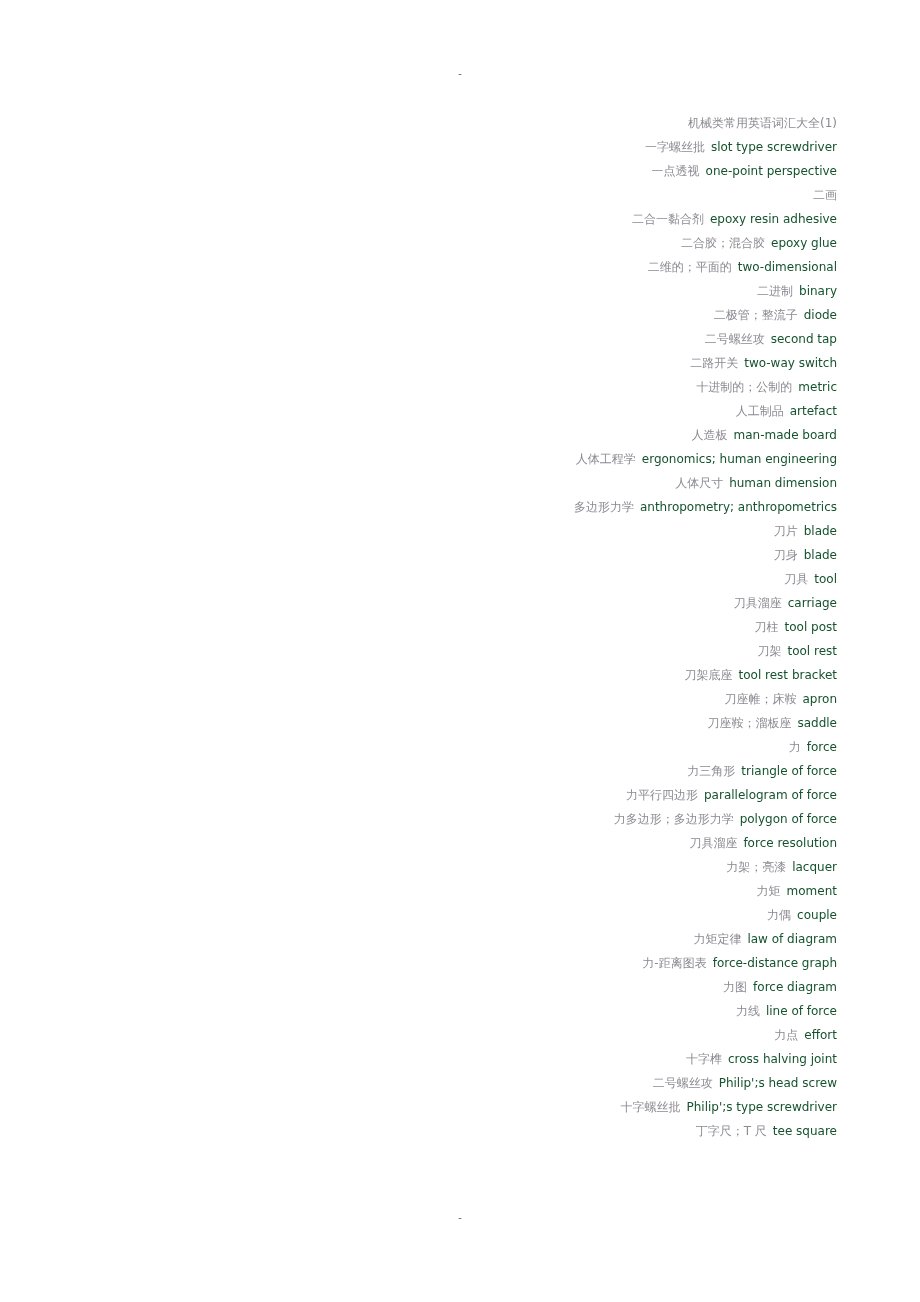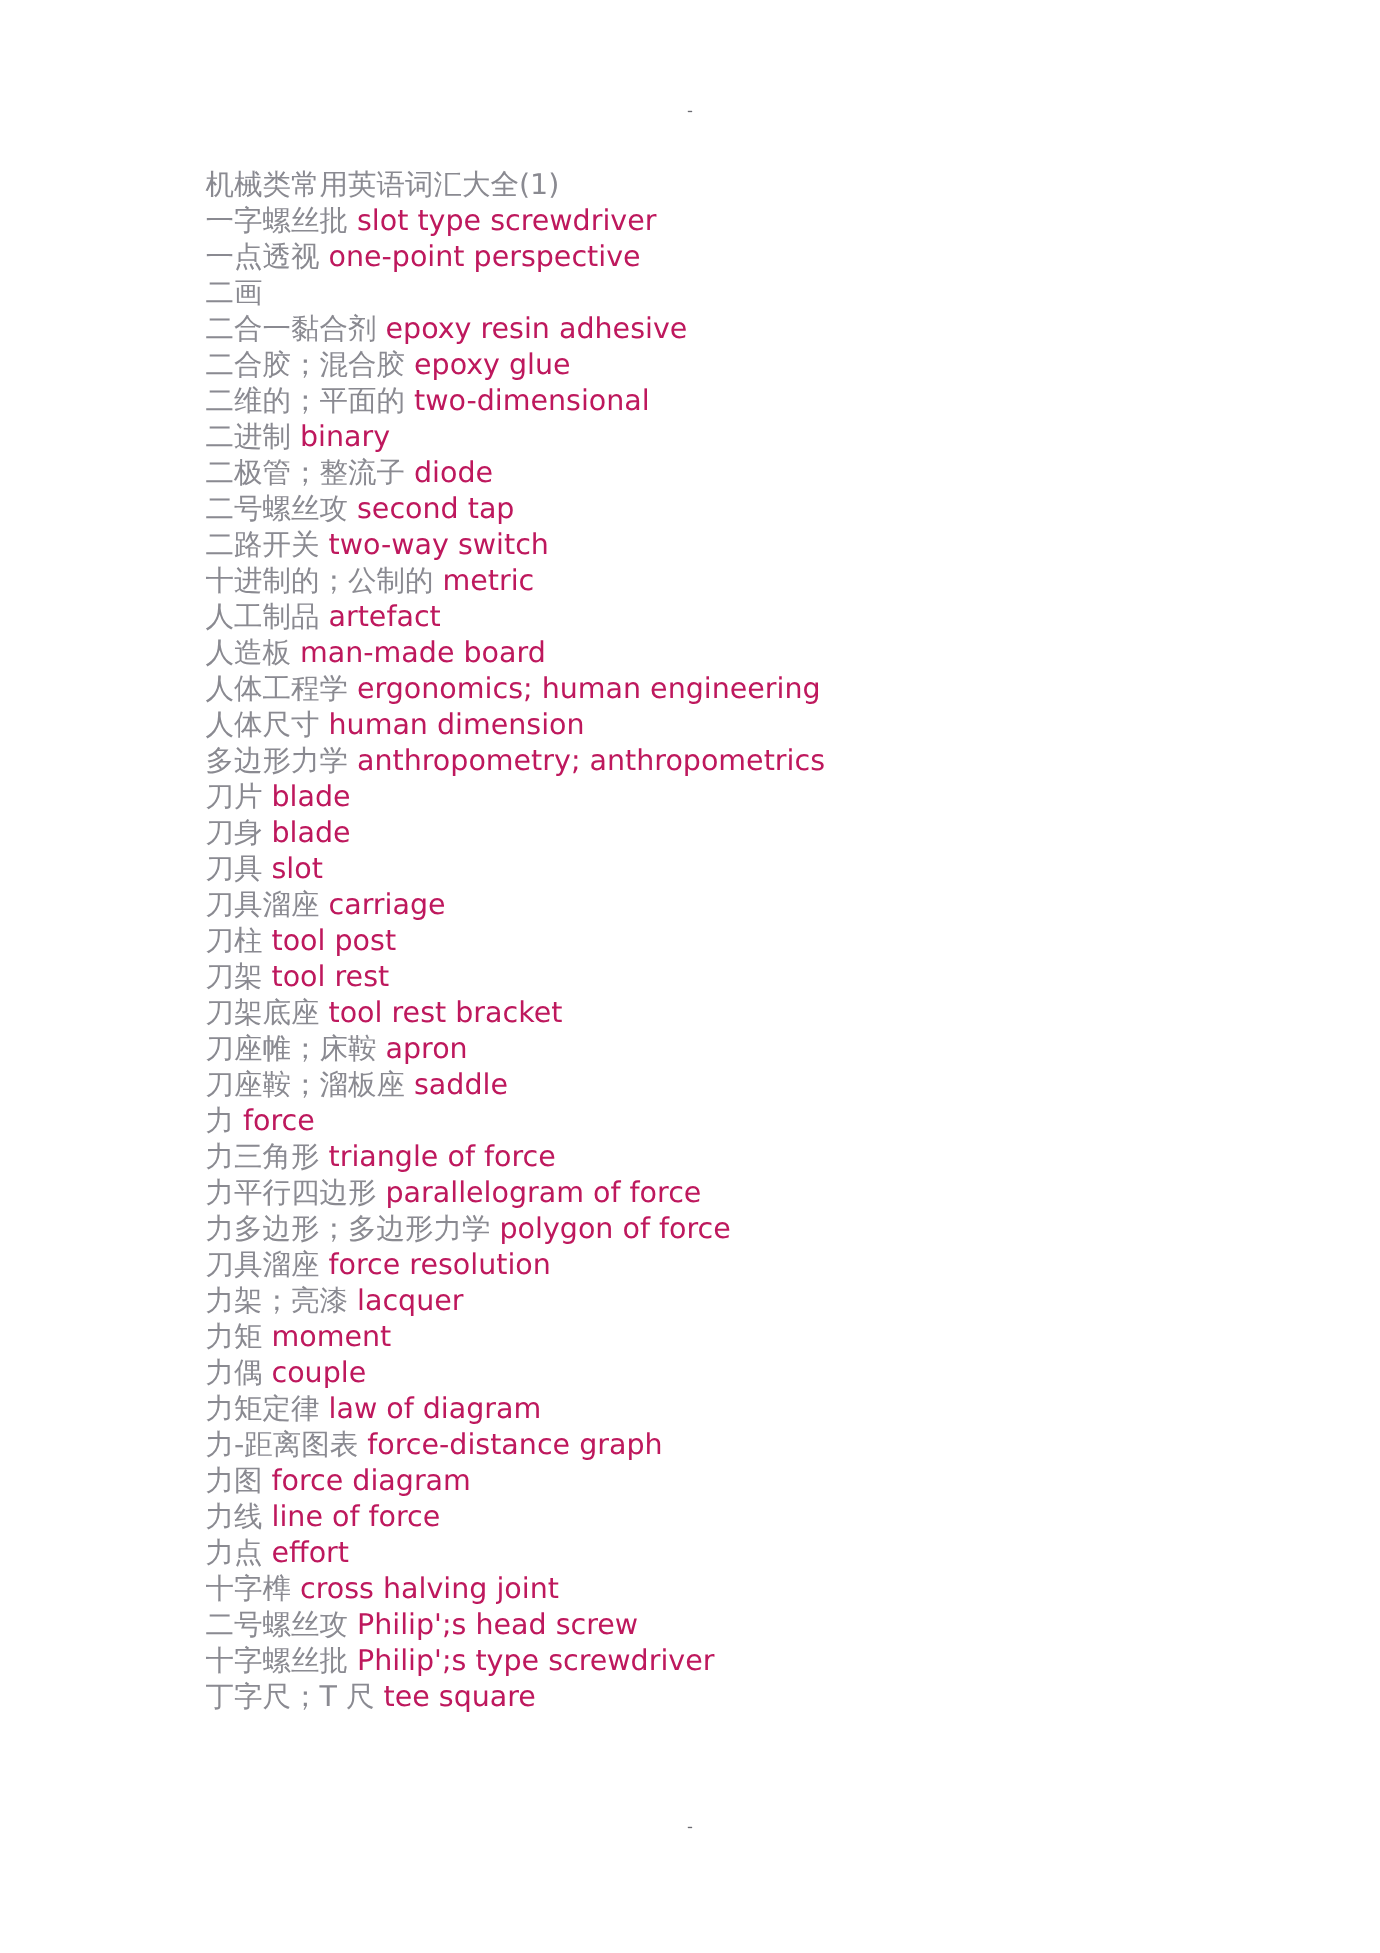--- a/index.html
+++ b/index.html
@@ -39,32 +39,33 @@
   .page-mark.footer { top: 1212px; }
 
   .doc-body {
     position: absolute;
     left: 137px;
     top: 111px;
     width: 700px;
   }
 
   .entry {
-    font-size: 19px;
+    font-size: 12px;
     line-height: 24px;
     height: 24px;
     color: #8c8c93;
     white-space: nowrap;
     font-weight: 400;
+    text-align: right;
   }
   .entry .zh {
     color: #8a8a91;
   }
   .entry .en {
-    color: #be185d;
+    color: #14532d;
     padding-left: 6px;
   }
   .entry.heading-line .zh {
     color: #8a8a91;
   }
   .entry.section .zh {
     color: #8a8a91;
   }
 </style>
 </head>
@@ -87,21 +88,21 @@
       <div class="entry"><span class="zh">二号螺丝攻</span><span class="en">second tap</span></div>
       <div class="entry"><span class="zh">二路开关</span><span class="en">two-way switch</span></div>
       <div class="entry"><span class="zh">十进制的；公制的</span><span class="en">metric</span></div>
       <div class="entry"><span class="zh">人工制品</span><span class="en">artefact</span></div>
       <div class="entry"><span class="zh">人造板</span><span class="en">man-made board</span></div>
       <div class="entry"><span class="zh">人体工程学</span><span class="en">ergonomics; human engineering</span></div>
       <div class="entry"><span class="zh">人体尺寸</span><span class="en">human dimension</span></div>
       <div class="entry"><span class="zh">多边形力学</span><span class="en">anthropometry; anthropometrics</span></div>
       <div class="entry"><span class="zh">刀片</span><span class="en">blade</span></div>
       <div class="entry"><span class="zh">刀身</span><span class="en">blade</span></div>
-      <div class="entry"><span class="zh">刀具</span><span class="en">slot</span></div>
+      <div class="entry"><span class="zh">刀具</span><span class="en">tool</span></div>
       <div class="entry"><span class="zh">刀具溜座</span><span class="en">carriage</span></div>
       <div class="entry"><span class="zh">刀柱</span><span class="en">tool post</span></div>
       <div class="entry"><span class="zh">刀架</span><span class="en">tool rest</span></div>
       <div class="entry"><span class="zh">刀架底座</span><span class="en">tool rest bracket</span></div>
       <div class="entry"><span class="zh">刀座帷；床鞍</span><span class="en">apron</span></div>
       <div class="entry"><span class="zh">刀座鞍；溜板座</span><span class="en">saddle</span></div>
       <div class="entry"><span class="zh">力</span><span class="en">force</span></div>
       <div class="entry"><span class="zh">力三角形</span><span class="en">triangle of force</span></div>
       <div class="entry"><span class="zh">力平行四边形</span><span class="en">parallelogram of force</span></div>
       <div class="entry"><span class="zh">力多边形；多边形力学</span><span class="en">polygon of force</span></div>

